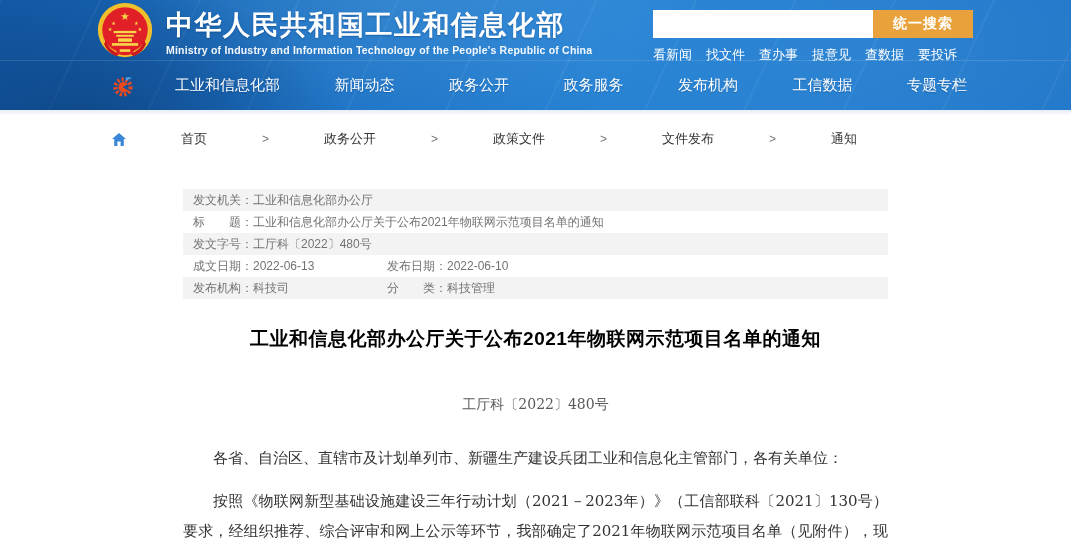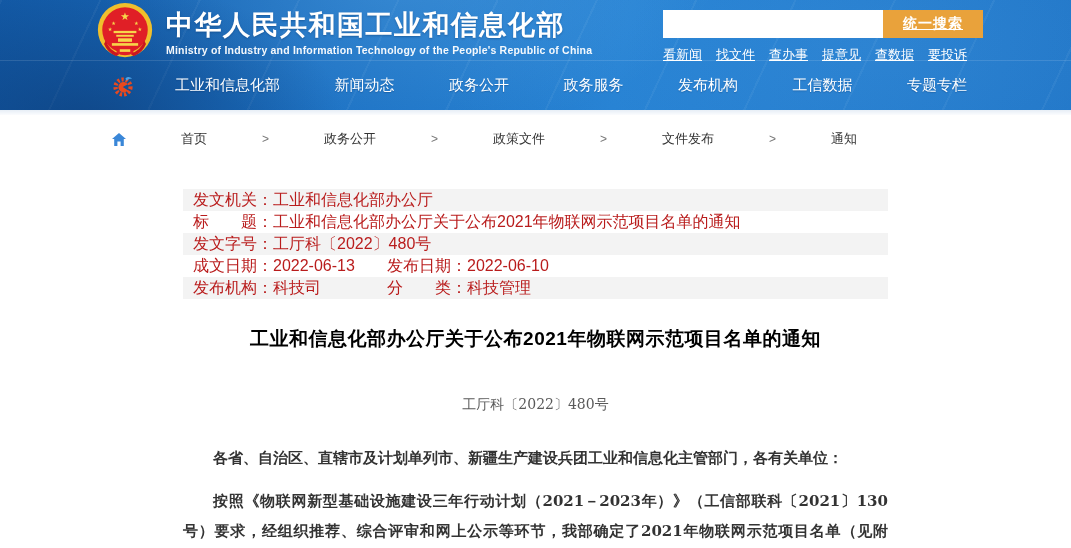--- a/index.html
+++ b/index.html
@@ -18,21 +18,21 @@
   }
   .header-top { height: 60px; position: relative; }
   .brand { position: absolute; left: 97px; top: 2px; display: flex; align-items: center; }
   .emblem { width: 56px; height: 56px; flex: 0 0 auto; }
   .brand-text { margin-left: 13px; }
   .site-title { font-size: 27px; font-weight: bold; letter-spacing: 1.5px;
     text-shadow: 0 1px 2px rgba(0,40,90,.35); line-height: 32px; margin-top: 4px; }
   .site-subtitle { font-size: 10.5px; color: rgba(255,255,255,.95); margin-top: 3px;
     letter-spacing: .2px; font-weight: bold; }
 
-  .search-area { position: absolute; right: 88px; top: 10px; width: 320px; text-decoration: underline; }
+  .search-area { position: absolute; right: 98px; top: 10px; width: 320px; }
   .search-row { display: flex; height: 28px; }
   .search-input { flex: 1; border: none; outline: none; background: #fff; height: 28px;
     padding: 0 8px; font-size: 13px; }
   .search-button { width: 100px; height: 28px; border: none; cursor: pointer;
     background: #e9a23b; color: #fff; font-size: 14px; font-weight: bold;
     font-family: "Liberation Sans", sans-serif; letter-spacing: 1px; }
   .quick-links { margin-top: 8px; display: flex; gap: 14px; font-size: 13px; color: #fff; }
   .quick-links span { cursor: pointer; white-space: nowrap; }
 
   .nav { height: 50px; display: flex; align-items: center; padding-left: 112px;
@@ -46,31 +46,31 @@
 
   
   .breadcrumb { margin: 14px 0 0 112px; display: flex; align-items: center;
     font-size: 13px; color: #333; height: 20px; gap: 48px; }
   .crumb { cursor: pointer; }
   .crumb-sep { color: #777; margin: 0 7px; font-size: 12px; }
   .home-icon { width: 14px; height: 13px; margin-right: 7px; display: inline-block; }
 
   
   .doc { width: 705px; margin: 40px auto 0 auto; }
-  .meta-row { height: 22px; line-height: 22px; font-size: 16px; color: #b91c1c;
+  .meta-row { height: 22px; line-height: 22px; font-size: 12px; color: #737373;
     padding-left: 10px; position: relative; white-space: nowrap; }
   .meta-row.alt { background: #f3f3f3; }
   .meta-col2 { position: absolute; left: 204px; top: 0; }
 
   .doc-title { margin-top: 27px; font-size: 19px; font-weight: bold; text-align: center;
     color: #000; letter-spacing: .5px; }
   .doc-number { margin-top: 44px; text-align: center; font-size: 14px; color: #595959;
     font-family: "DejaVu Serif", serif; }
   .doc-para { font-size: 15px; line-height: 30px; color: #333; text-indent: 2em;
-    text-align: justify; font-family: "DejaVu Serif", serif; font-weight: bold; }
+    text-align: justify; font-family: "DejaVu Serif", serif; }
   .doc-para.p1 { margin-top: 29px; }
   .doc-para.p2 { margin-top: 13px; }
 </style>
 </head>
 <body>
 
 <div class="header">
   <div class="header-top">
     <div class="brand">
       <svg class="emblem" viewBox="0 0 64 64">

